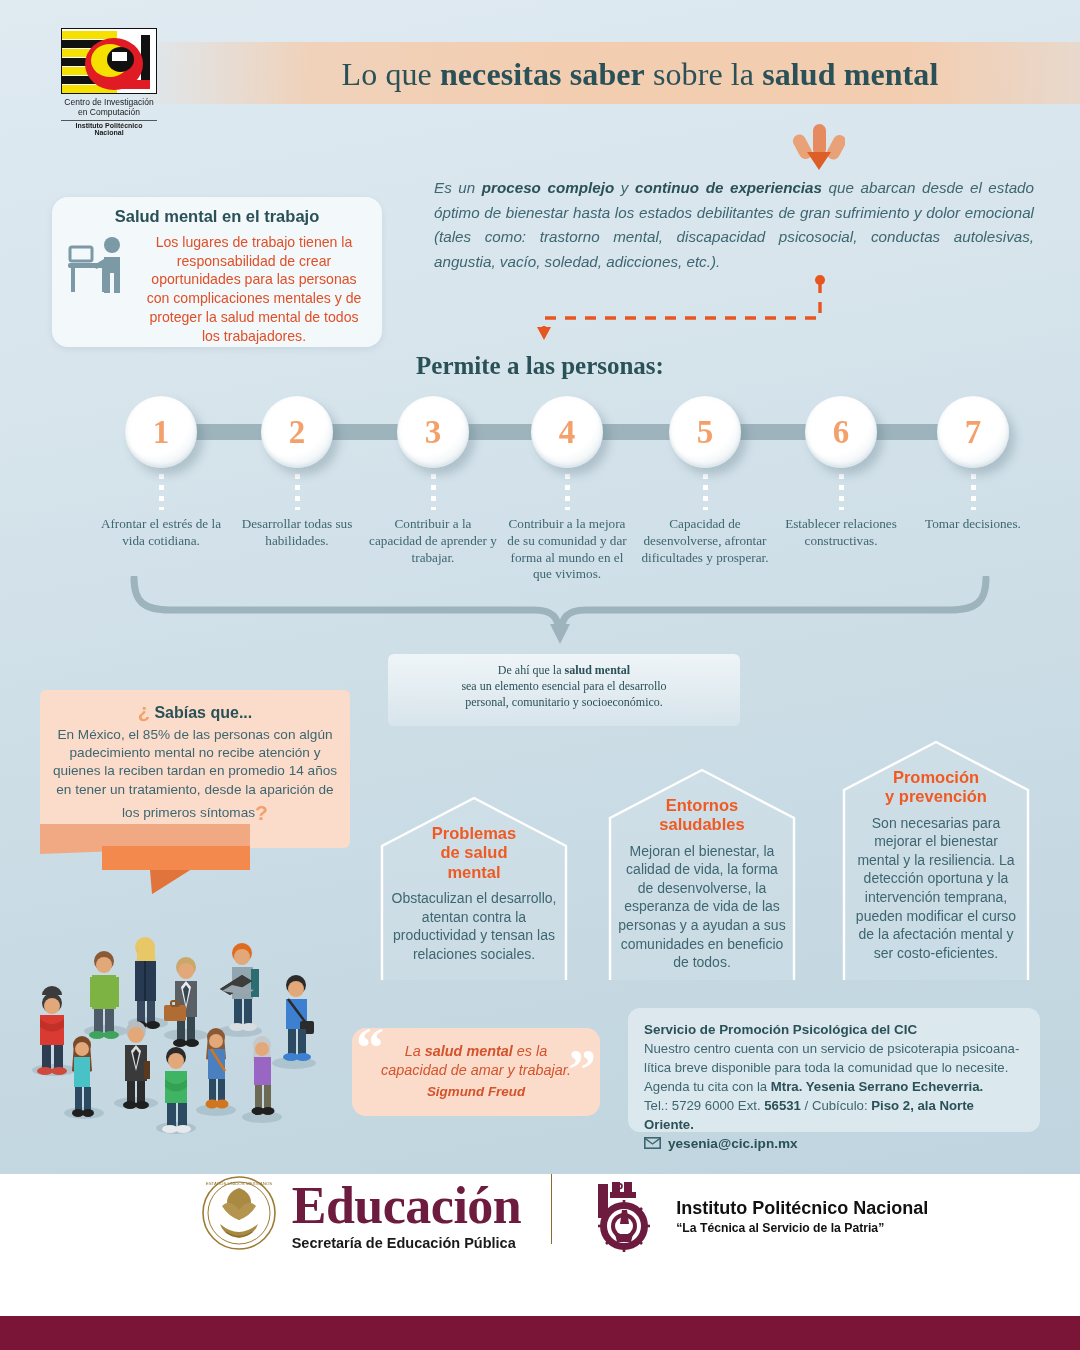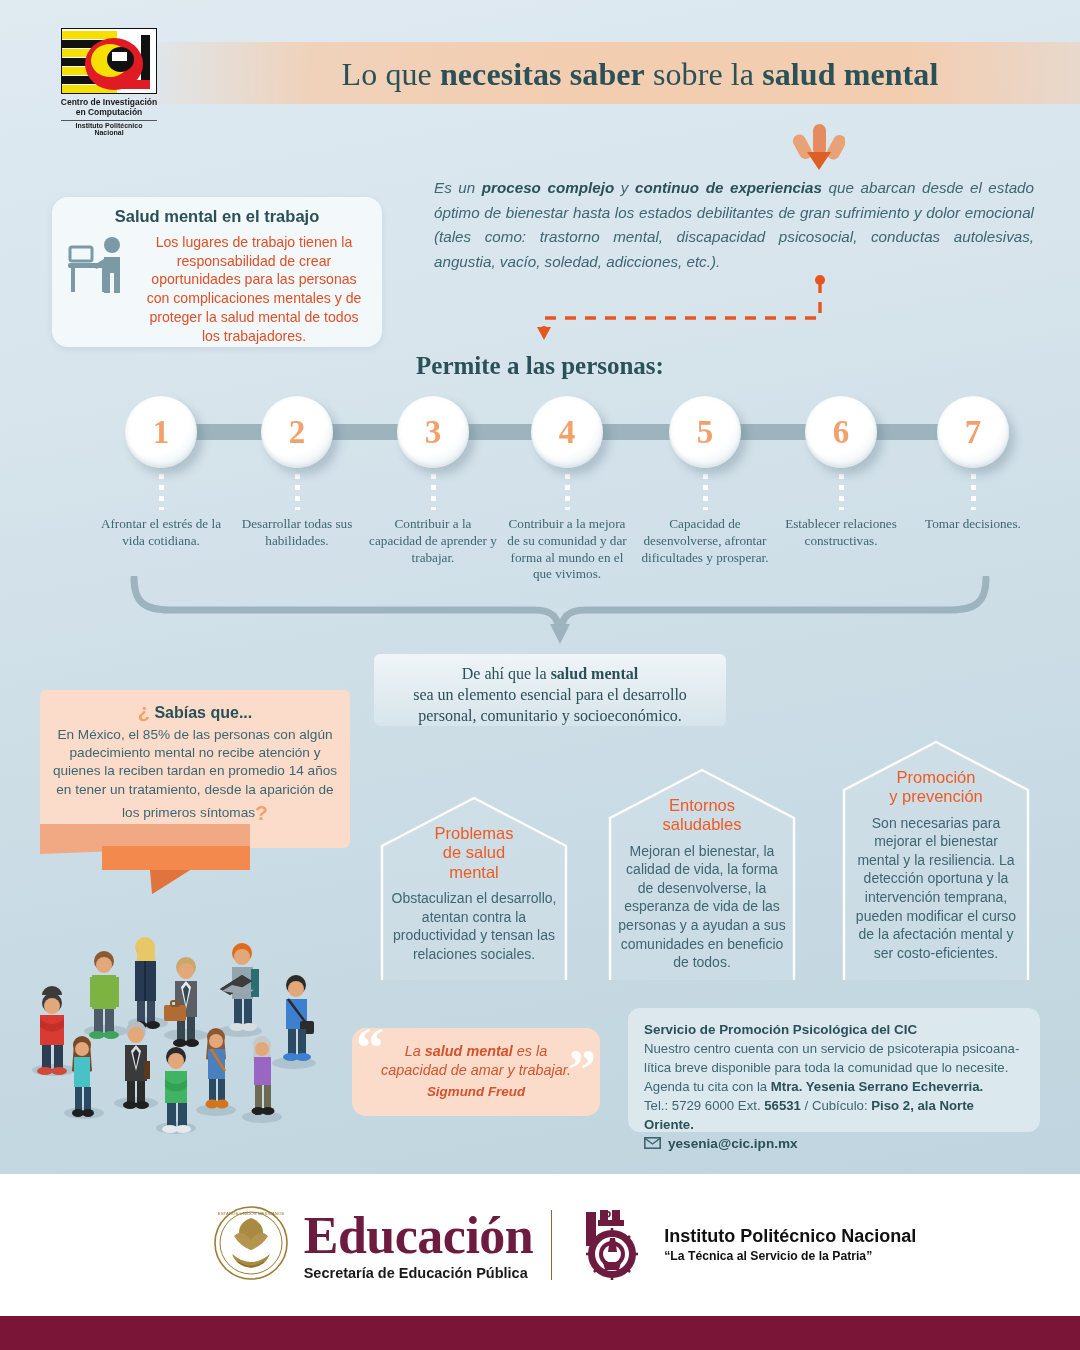--- a/index.html
+++ b/index.html
@@ -80,21 +80,21 @@
   .cic-e-in {
     position: absolute; left: 53%; top: 36%;
     width: 15px; height: 9px; background: #fff;
   }
   .cic-bar {
     position: absolute; right: 6px; top: 6px; width: 9px; height: 54px; background: #111;
   }
   .cic-red-foot {
     position: absolute; right: 6px; bottom: 4px; width: 34px; height: 9px; background:#e01b24;
   }
-  .cic-txt1 { font-size: 8.5px; color: #1a1a1a; line-height: 1.22; margin-top: 3px; font-weight: bold; }
+  .cic-txt1 { font-size: 8.5px; color: #1a1a1a; line-height: 1.22; margin-top: 3px; font-weight: normal; }
   .cic-txt2 {
     font-size: 7px; color: #1a1a1a; border-top: 1px solid #555;
     margin: 2px 6px 0; padding-top: 1px; font-weight: bold;
   }
 
   
   .big-arrow { position: absolute; left: 793px; top: 124px; width: 52px; height: 50px; }
 
   
   .intro {
@@ -164,26 +164,26 @@
     margin-top: 6px;
     font-family: "Liberation Serif", serif;
     font-size: 13.2px; line-height: 1.27; color: #3d6670;
   }
 
   
   .brace { position: absolute; left: 130px; top: 576px; width: 860px; height: 72px; }
 
   
   .deahi {
-    position: absolute; left: 374px; top: 654px; width: 352px; height: 72px;
+    position: absolute; left: 388px; top: 654px; width: 352px; height: 72px;
     background: linear-gradient(180deg, rgba(250,252,253,0.75), rgba(246,250,252,0.25));
     border-radius: 6px;
     text-align: center; padding-top: 9px;
     font-family: "Liberation Serif", serif;
-    font-size: 16px; line-height: 1.32; color: #2a5157;
+    font-size: 12px; line-height: 1.32; color: #2a5157;
   }
   .deahi b { font-weight: bold; }
 
   
   .sabias {
     position: absolute; left: 40px; top: 668px; width: 310px; height: 158px;
     background: #fbdccb; border-radius: 6px;
     padding: 10px 12px 0;
     margin-top: 22px;
   }
@@ -198,21 +198,21 @@
   .sabias-body .qm { color: #f3a06a; font-size: 21px; font-weight: bold; vertical-align: -3px; }
   .ribbon { position: absolute; left: 40px; top: 824px; width: 250px; height: 70px; }
 
   
   .people { position: absolute; left: 8px; top: 885px; width: 340px; height: 250px; }
 
   
   .hcard { position: absolute; width: 196px; }
   .hcard .hc-svg { position: absolute; left: 0; top: 0; }
   .hcard .hc-inner { position: relative; padding: 0 14px; text-align: center; }
-  .hc-title { font-size: 16.5px; font-weight: normal; color: #f05a22; line-height: 1.17; }
+  .hc-title { font-size: 16.5px; font-weight: bold; color: #f05a22; line-height: 1.17; }
   .hc-body { margin-top: 7px; font-size: 14px; line-height: 1.33; color: #3d6670; }
 
   
   .quote {
     position: absolute; left: 352px; top: 1028px; width: 248px; height: 88px;
     background: #fbdccb; border-radius: 14px;
   }
   .quote-mark {
     position: absolute; font-family: "Liberation Serif", serif;
     font-size: 56px; color: #ffffff; font-weight: bold; line-height: 1;
@@ -243,21 +243,21 @@
   .contact .mailrow { display: flex; align-items: center; gap: 7px; }
   .contact .mailrow span.addr { font-weight: bold; color: #2a5157; font-size: 13.6px; }
 
   
   .footer-white {
     position: absolute; left: 0; top: 1174px; width: 1080px; height: 142px;
     background: #ffffff;
   }
   .footer-inner {
     position: absolute; left: 0; top: 1174px; width: 1080px; height: 142px;
-    display: flex; align-items: center; justify-content: center; gap: 18px; padding-left: 48px;
+    display: flex; align-items: flex-start; justify-content: center; gap: 30px; padding-left: 48px;
   }
   .sep-line { width: 1px; height: 70px; background: #8b6a2f; }
   .edu-block { display: flex; align-items: center; gap: 14px; }
   .edu-texts { padding-top: 2px; }
   .edu-word {
     font-family: "Liberation Serif", serif;
     font-size: 52px; font-weight: bold; color: #6d1b3e; line-height: 0.95;
     letter-spacing: -0.5px;
   }
   .edu-sub { font-size: 14.5px; font-weight: bold; color: #1a1a1a; margin-top: 4px; }

